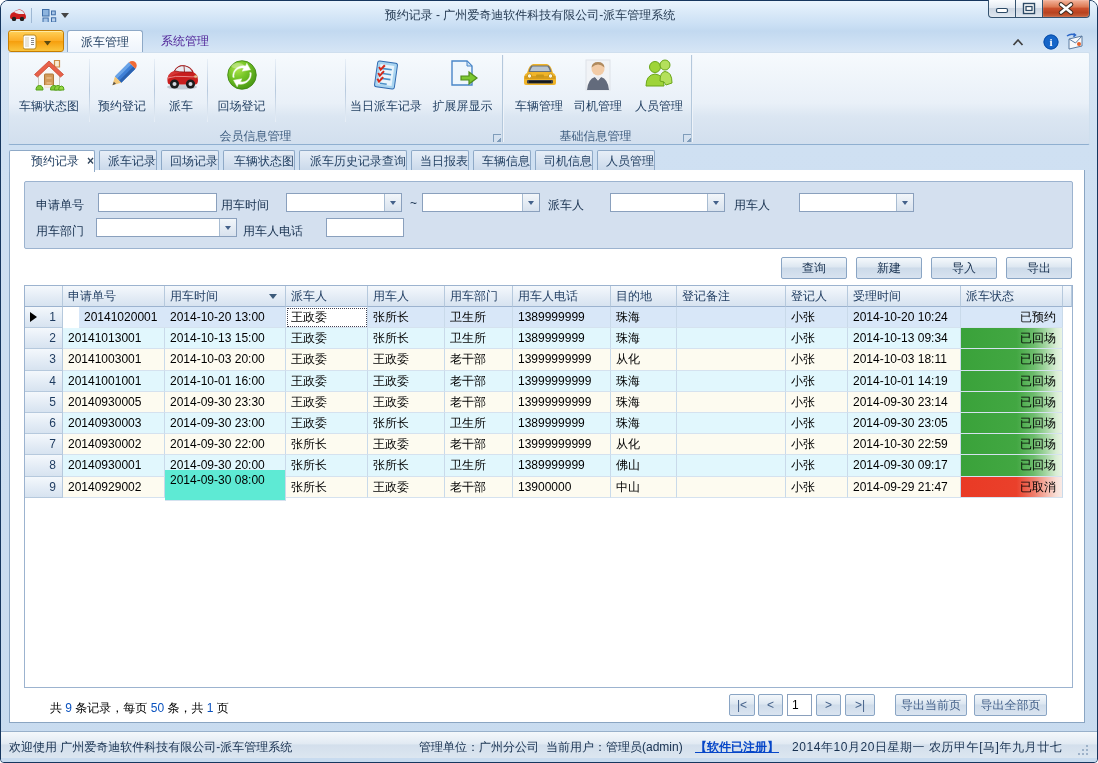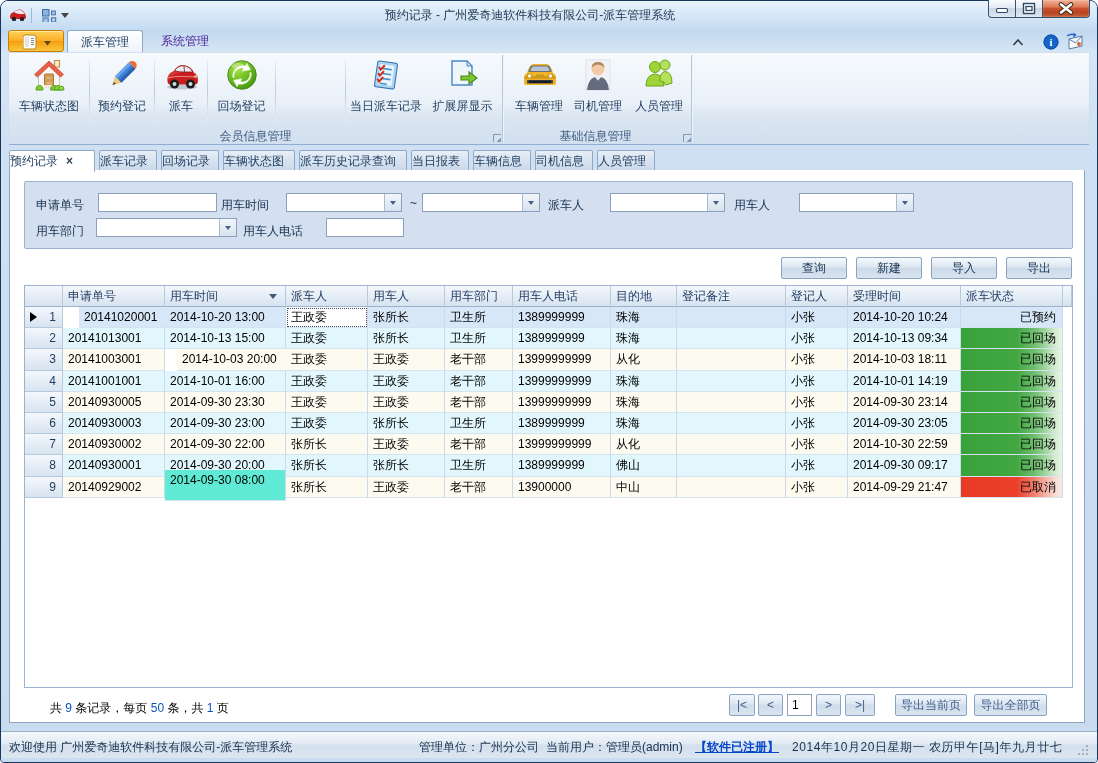--- a/index.html
+++ b/index.html
@@ -25,21 +25,21 @@
 .rsep{position:absolute;top:6px;width:1px;height:63px;background:linear-gradient(#e8eff7,#b8cade,#e8eff7)}
 .gsep{position:absolute;top:2px;width:2px;height:87px;border-left:1px solid #b4c8dc;border-right:1px solid #eef3f9}
 .rbtn{position:absolute;top:0;height:72px;text-align:center}
 .rbtn .lbl{position:absolute;top:45px;width:100%;text-align:center;color:#1e3c5f}
 .rbtn svg{position:absolute;top:6px;left:50%;margin-left:-16px}
 .glbl{position:absolute;top:75px;text-align:center;color:#3f5e80;font-size:12px}
 .launch{position:absolute;top:81px;width:8px;height:8px;border-left:1.2px solid #7f9cba;border-top:1.2px solid #7f9cba}
 .launch:after{content:"";position:absolute;right:0;bottom:0;width:4px;height:4px;background:linear-gradient(135deg,transparent 40%,#7f9cba 40%)}
 
 #dtabs{position:absolute;left:0px;top:146px;width:1098px;height:25px}
-.dtab{position:absolute;top:4px;height:21px;background:linear-gradient(#e7eef7,#c9d8ea);border:1px solid #8ea9c7;border-bottom:none;border-radius:2px 2px 0 0;text-align:left;line-height:20px;color:#1e3c5f}
+.dtab{position:absolute;top:4px;height:21px;background:linear-gradient(#e7eef7,#c9d8ea);border:1px solid #8ea9c7;border-bottom:none;border-radius:2px 2px 0 0;text-align:right;line-height:20px;color:#1e3c5f}
 .dtab-act{background:#fff;height:22px;z-index:3}
 
 #page{position:absolute;left:9px;top:170px;width:1076px;height:553px;background:#fff;border:1px solid #8aa5c2;border-top:none}
 
 #fpanel{position:absolute;left:14px;top:11px;width:1049px;height:68px;background:#d4e0ef;border:1px solid #9cb3cf;border-radius:2px}
 .flbl{position:absolute;color:#17304f}
 .tbox{position:absolute;height:20px;background:#fff;border:1px solid #8aa0bd}
 .combo{position:absolute;height:20px;background:#fff;border:1px solid #8aa0bd}
 .combo .dd{position:absolute;right:0;top:0;width:17px;height:17px;background:linear-gradient(#f2f6fa,#d8e2ee);border-left:1px solid #a8bcd2}
 .combo .dd:after{content:"";position:absolute;left:5px;top:7px;border:3.5px solid transparent;border-top:4.5px solid #44618a;border-bottom:none}
@@ -323,21 +323,21 @@
 <div class="gc" style="left:343px;top:42px;width:77px;height:21px;background:#e1f7fd">张所长</div>
 <div class="gc" style="left:420px;top:42px;width:68px;height:21px;background:#e1f7fd">卫生所</div>
 <div class="gc" style="left:488px;top:42px;width:98px;height:21px;background:#e1f7fd">1389999999</div>
 <div class="gc" style="left:586px;top:42px;width:66px;height:21px;background:#e1f7fd">珠海</div>
 <div class="gc" style="left:652px;top:42px;width:109px;height:21px;background:#e1f7fd"></div>
 <div class="gc" style="left:761px;top:42px;width:62px;height:21px;background:#e1f7fd">小张</div>
 <div class="gc" style="left:823px;top:42px;width:113px;height:21px;background:#e1f7fd">2014-10-13 09:34</div>
 <div class="gc" style="left:936px;top:42px;width:102px;height:21px;background:#e1f7fd;background:linear-gradient(90deg,#3aa23a 0%,#42a742 55%,#6cbc6c 72%,#a4d6a2 84%,#d8edd4 94%,#eaf4e4 100%);text-align:right;padding-right:6px;padding-left:0">已回场</div>
 <div class="gc rown" style="left:0;top:63px;width:38px;height:22px">3</div>
 <div class="gc" style="left:38px;top:63px;width:102px;height:22px;background:#fdfbf0">20141003001</div>
-<div class="gc" style="left:152px;top:63px;width:121px;height:22px;background:#fdfbf0">2014-10-03 20:00</div>
+<div class="gc" style="left:140px;top:63px;width:121px;height:22px;background:#fdfbf0">2014-10-03 20:00</div>
 <div class="gc" style="left:261px;top:63px;width:82px;height:22px;background:#fdfbf0">王政委</div>
 <div class="gc" style="left:343px;top:63px;width:77px;height:22px;background:#fdfbf0">王政委</div>
 <div class="gc" style="left:420px;top:63px;width:68px;height:22px;background:#fdfbf0">老干部</div>
 <div class="gc" style="left:488px;top:63px;width:98px;height:22px;background:#fdfbf0">13999999999</div>
 <div class="gc" style="left:586px;top:63px;width:66px;height:22px;background:#fdfbf0">从化</div>
 <div class="gc" style="left:652px;top:63px;width:109px;height:22px;background:#fdfbf0"></div>
 <div class="gc" style="left:761px;top:63px;width:62px;height:22px;background:#fdfbf0">小张</div>
 <div class="gc" style="left:823px;top:63px;width:113px;height:22px;background:#fdfbf0">2014-10-03 18:11</div>
 <div class="gc" style="left:936px;top:63px;width:102px;height:22px;background:#fdfbf0;background:linear-gradient(90deg,#3aa23a 0%,#42a742 55%,#6cbc6c 72%,#a4d6a2 84%,#d8edd4 94%,#eaf4e4 100%);text-align:right;padding-right:6px;padding-left:0">已回场</div>
 <div class="gc rown" style="left:0;top:85px;width:38px;height:21px">4</div>

